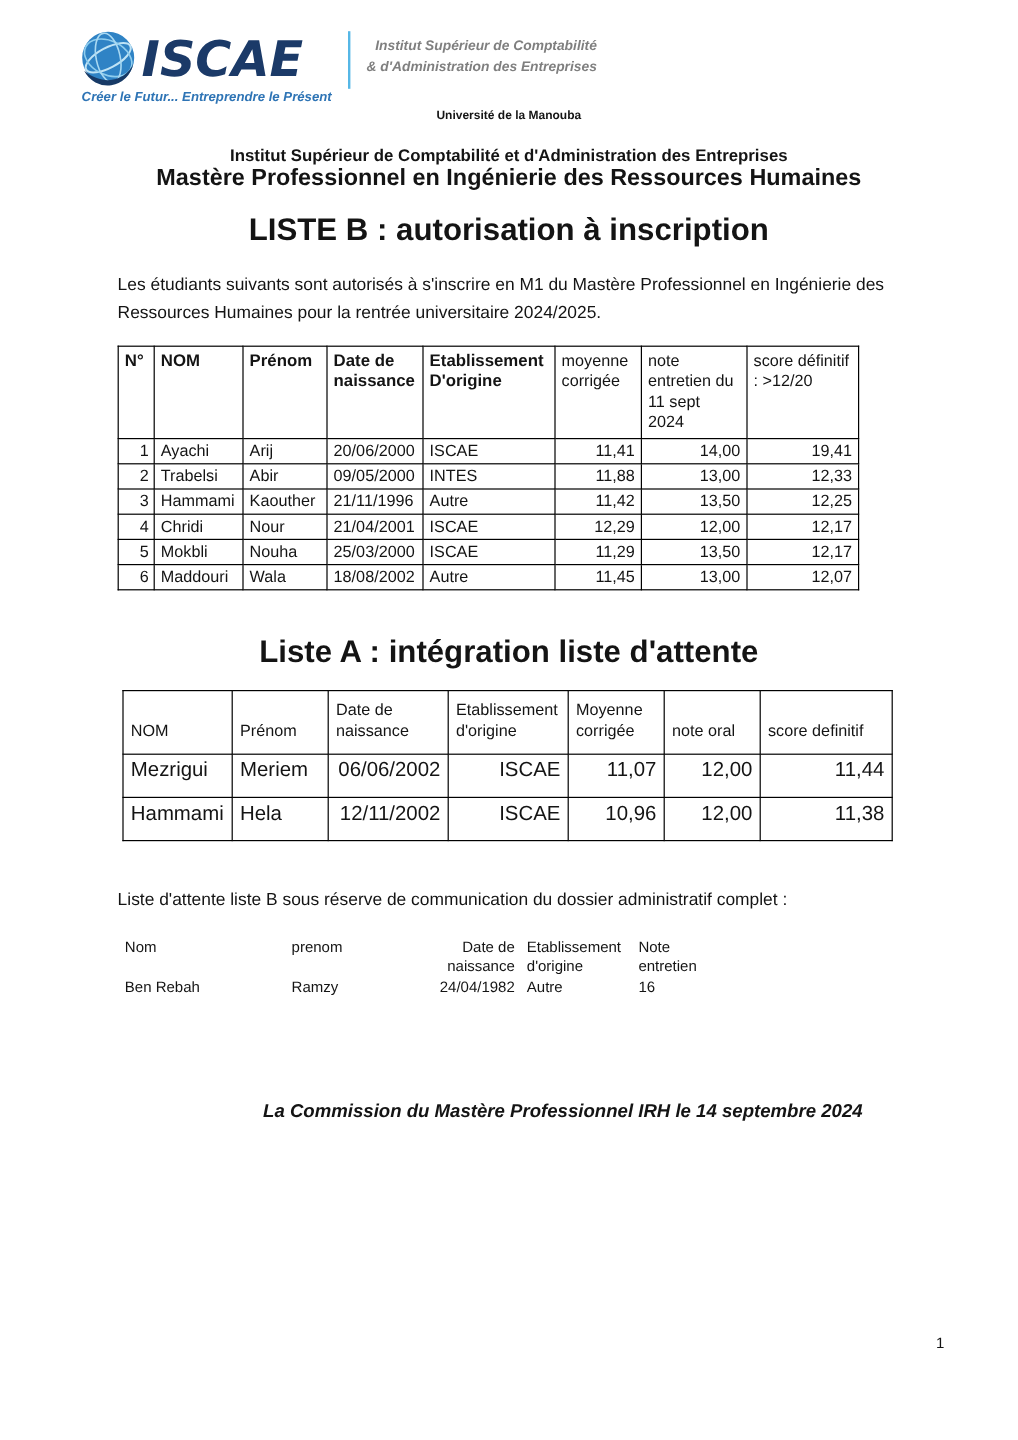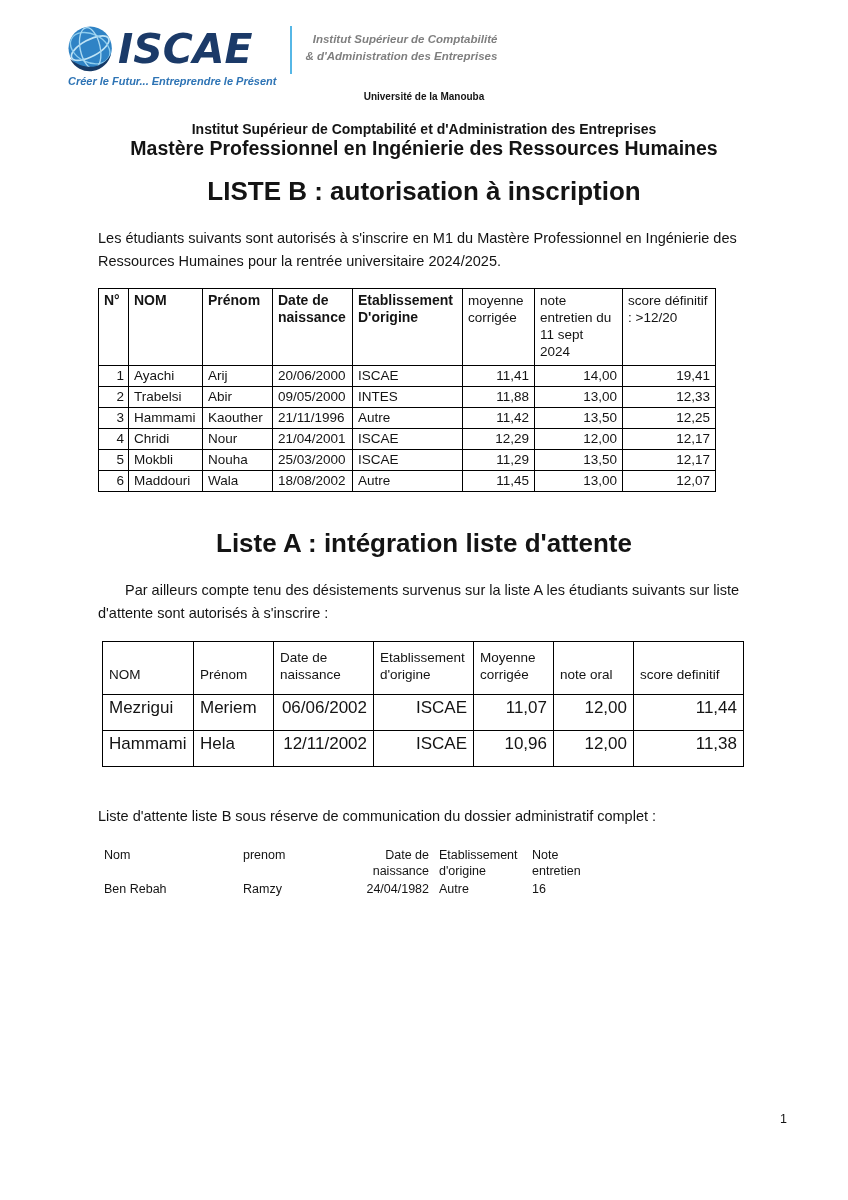--- a/index.html
+++ b/index.html
@@ -194,21 +194,20 @@
           <td>18/08/2002</td>
           <td>Autre</td>
           <td>11,45</td>
           <td>13,00</td>
           <td>12,07</td>
         </tr>
       </tbody>
   </table>
 
   <div class="h-center h-listea">Liste A : intégration liste d'attente</div>
-  <div class="para para-indent">Par ailleurs compte tenu des désistements survenus sur la liste A les étudiants suivants sur liste d'attente sont autorisés à s'inscrire :</div>
 
   <table class="tbl-a">
     <colgroup>
       <col style="width:91px">
         <col style="width:80px">
         <col style="width:100px">
         <col style="width:100px">
       <col style="width:80px">
         <col style="width:80px">
         <col style="width:110px">
@@ -269,16 +268,17 @@
         <tr>
           <td>Ben Rebah</td>
           <td>Ramzy</td>
           <td>24/04/1982</td>
           <td>Autre</td>
           <td>16</td>
         </tr>
       </tbody>
   </table>
 
+  <div class="signature">La Commission du Mastère Professionnel IRH le 14 septembre 2024</div>
 
   <div class="page-num">1</div>
 
 </div>
 
 </body></html>

